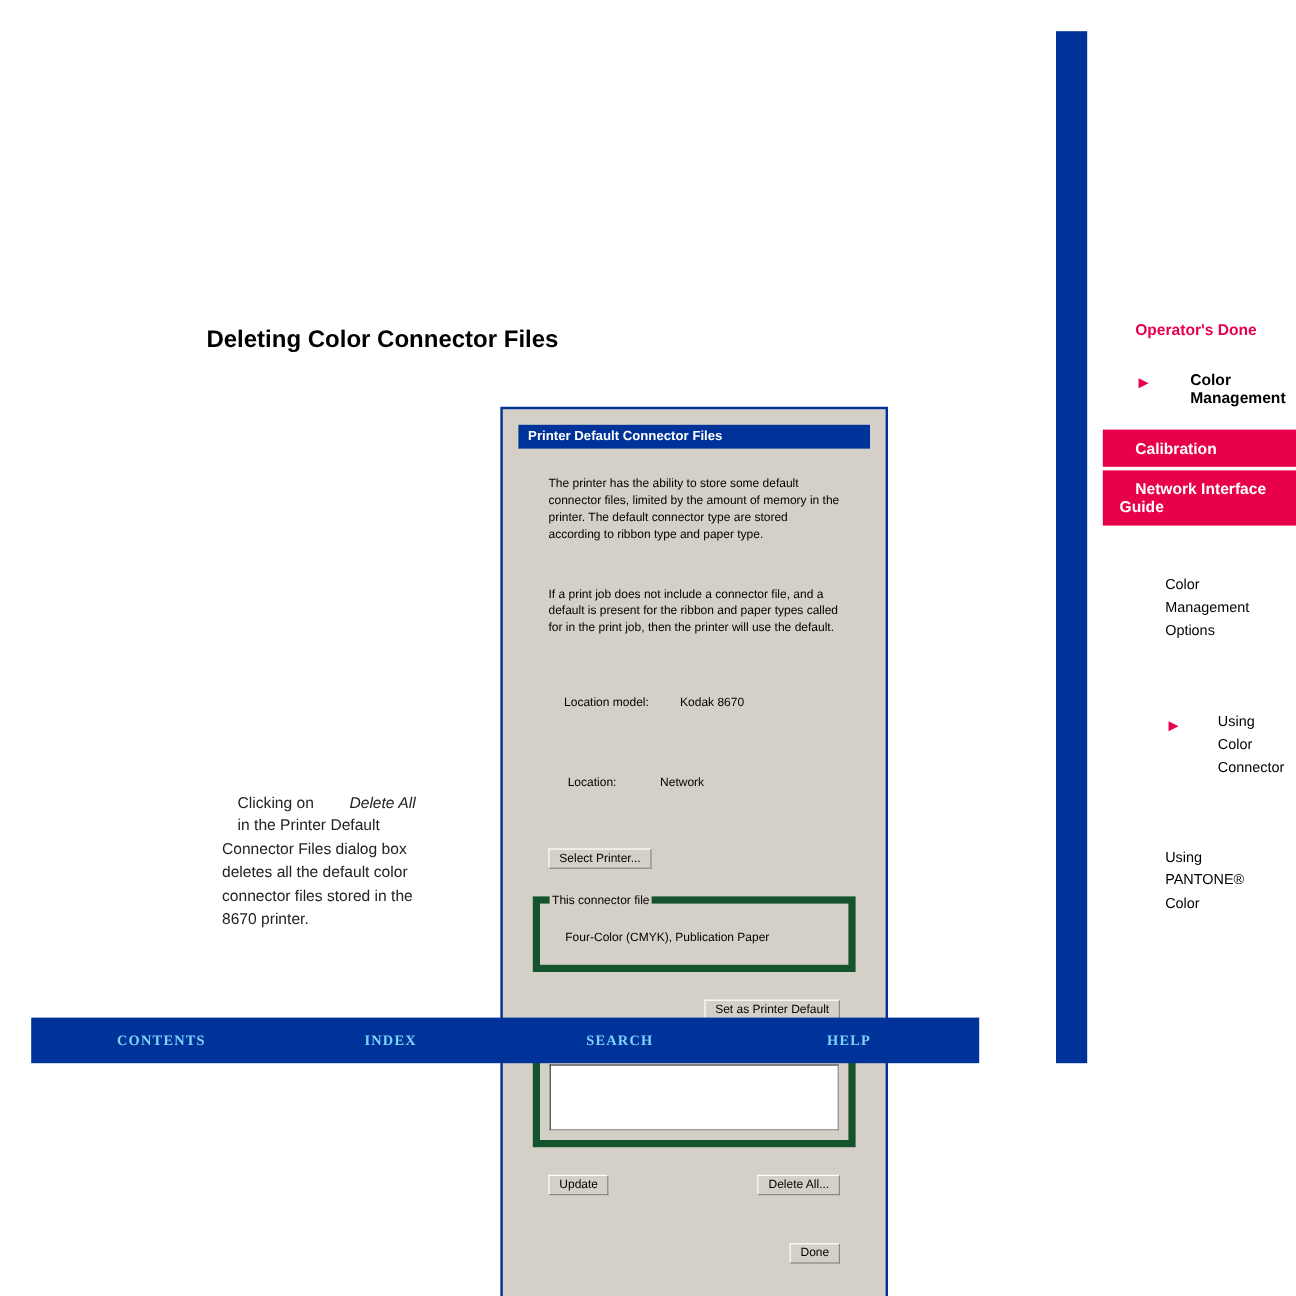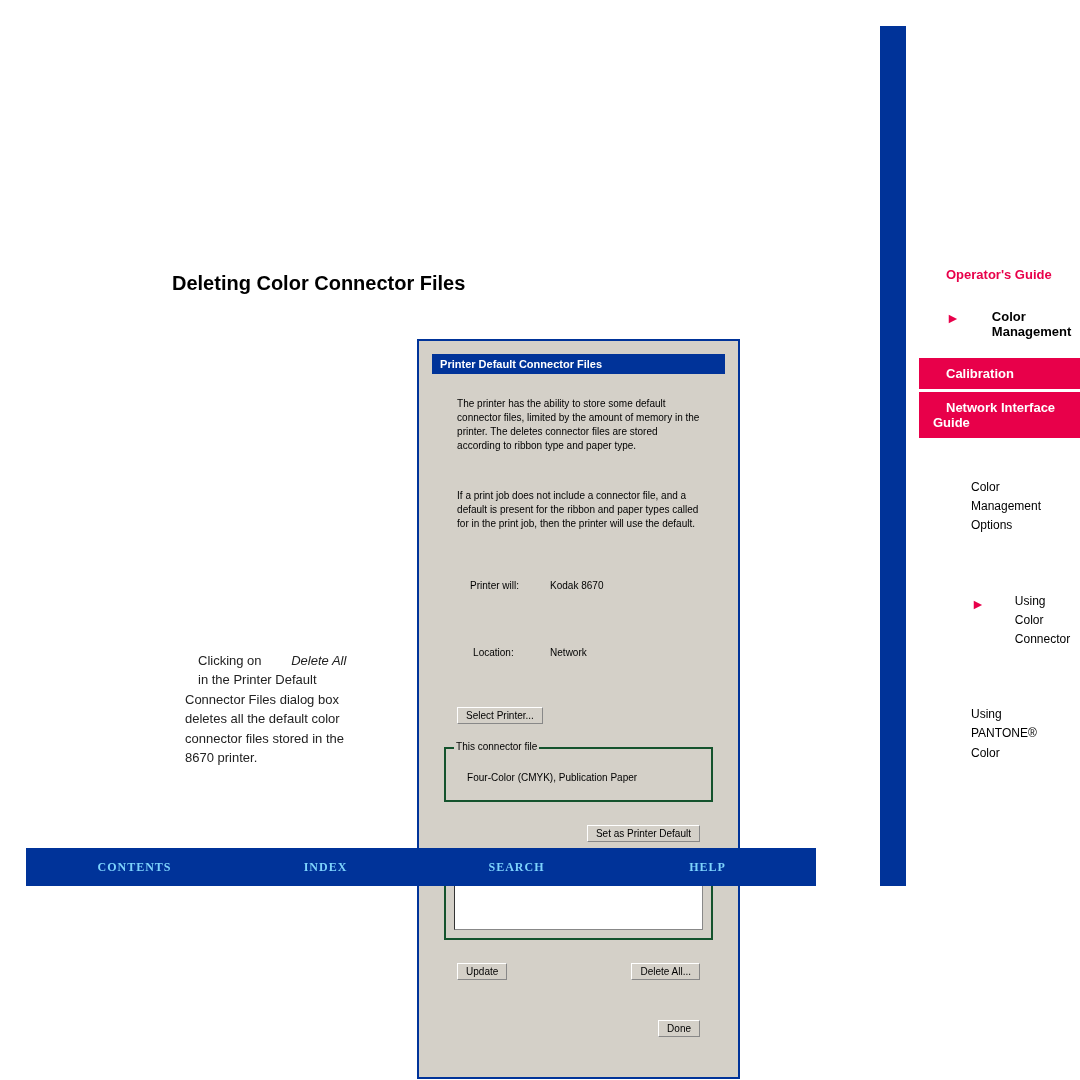--- a/index.html
+++ b/index.html
@@ -99,21 +99,21 @@
       border-top-color: #fff;
       border-left-color: #fff;
       font-size: 10px;
       padding: 2px 8px;
       cursor: pointer;
       margin: 4px 0;
       display: inline-block;
     }
 
     .dialog-group-box {
-      border: 2px solid #14532d;
+      border: 6px solid #14532d;
       margin: 6px 0;
       padding: 4px 8px;
       position: relative;
     }
 
     .dialog-group-label {
       font-size: 10px;
       color: #000;
       position: absolute;
       top: -8px;
@@ -241,25 +241,25 @@
     <div class="page-title">Deleting Color Connector Files</div>
 
     <div style="display:flex; align-items:center; gap:18px;">
       <div class="body-text">
         <span>Clicking on </span><em>Delete All</em><span> in the Printer Default Connector Files dialog box deletes all the default color connector files stored in the 8670 printer.</span>
       </div>
 
       <div class="dialog-screenshot">
         <div class="dialog-titlebar">Printer Default Connector Files</div>
         <div class="dialog-body">
-          <div class="dialog-desc">The printer has the ability to store some default connector files, limited by the amount of memory in the printer. The deletes connector files are stored according to ribbon type and paper type.</div>
+          <div class="dialog-desc">The printer has the ability to store some default connector files, limited by the amount of memory in the printer. The default connector type are stored according to ribbon type and paper type.</div>
           <div class="dialog-desc">If a print job does not include a connector file, and a default is present for the ribbon and paper types called for in the print job, then the printer will use the default.</div>
 
           <div class="dialog-field-row">
-            <span class="dialog-field-label">Printer will:</span>
+            <span class="dialog-field-label">Location model:</span>
             <span class="dialog-field-value">Kodak 8670</span>
           </div>
           <div class="dialog-field-row">
             <span class="dialog-field-label" style="padding-left:16px;">Location:</span>
             <span class="dialog-field-value">Network</span>
           </div>
 
           <div style="margin: 6px 0;">
             <button class="dialog-btn">Select Printer...</button>
           </div>
@@ -289,21 +289,21 @@
         </div>
       </div>
     </div>
   </div>
 
   <div class="blue-line"></div>
 
   <div class="right-sidebar">
 
     <div style="padding: 8px 14px; font-size:13px; font-weight:bold; color:#e8004a; cursor:pointer;">
-      <span>Operator's Guide</span>
+      <span>Operator's Done</span>
     </div>
 
 
     <div style="padding: 6px 10px 6px 14px; display:flex; align-items:flex-start; cursor:pointer;">
       <span style="color:#e8004a; font-size:14px; margin-right:6px; margin-top:1px;">►</span>
       <span style="font-size:13px; color:#000; font-weight:bold;">Color Management</span>
     </div>
 
     <div class="sidebar-nav-item pink">
       <span>Calibration</span>

